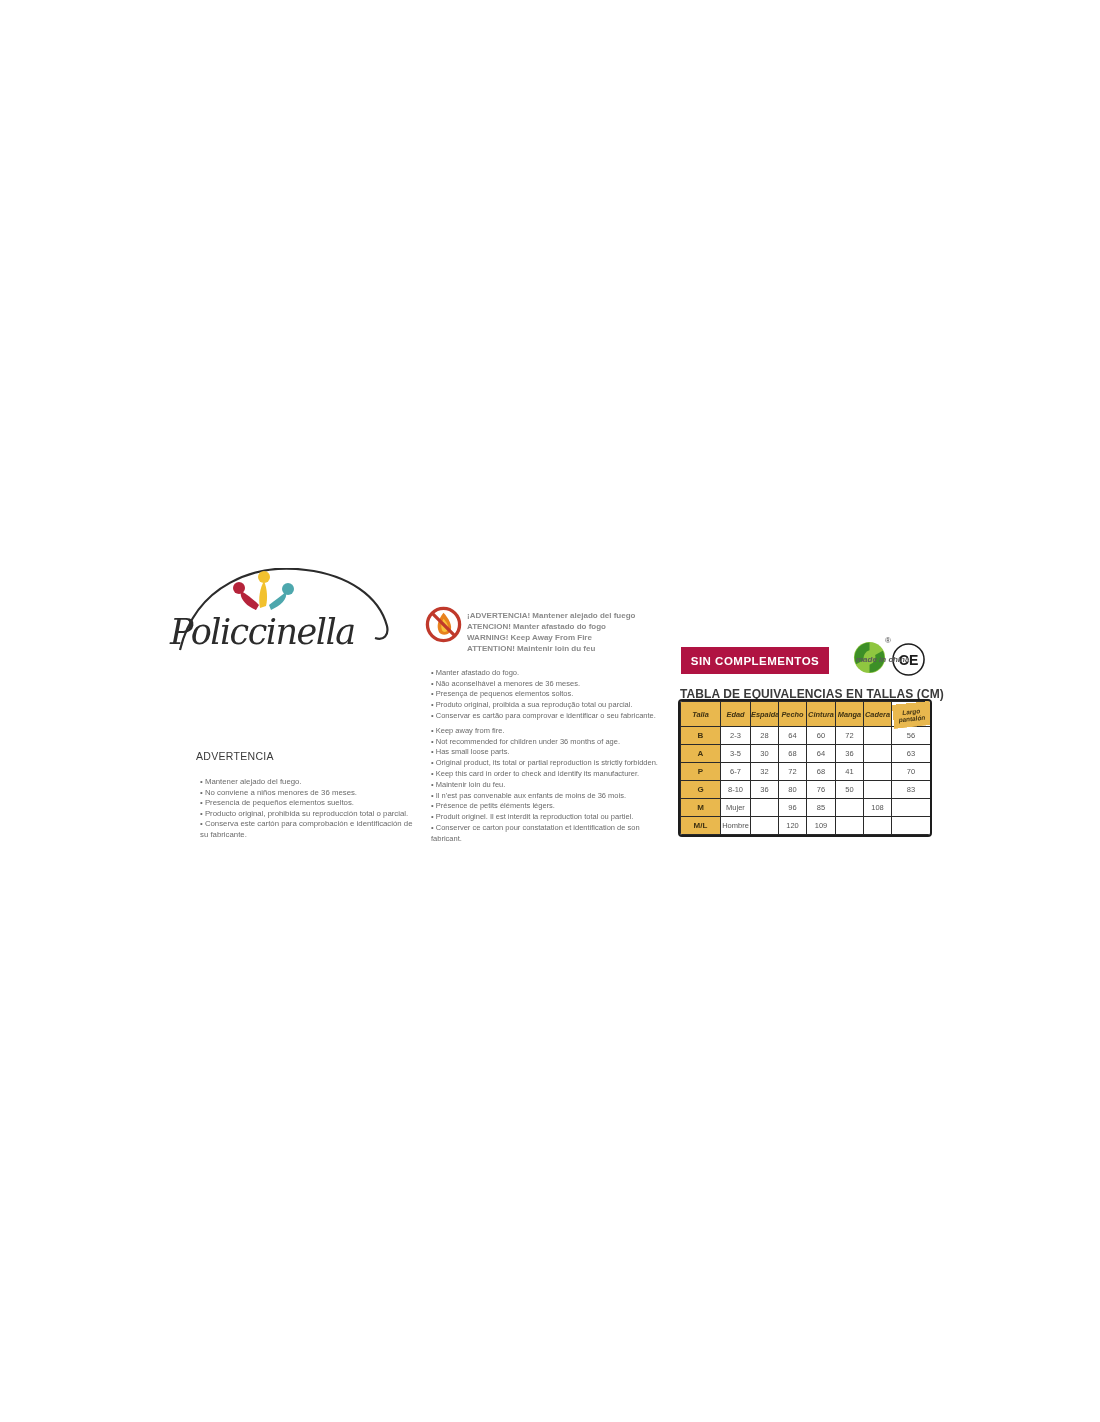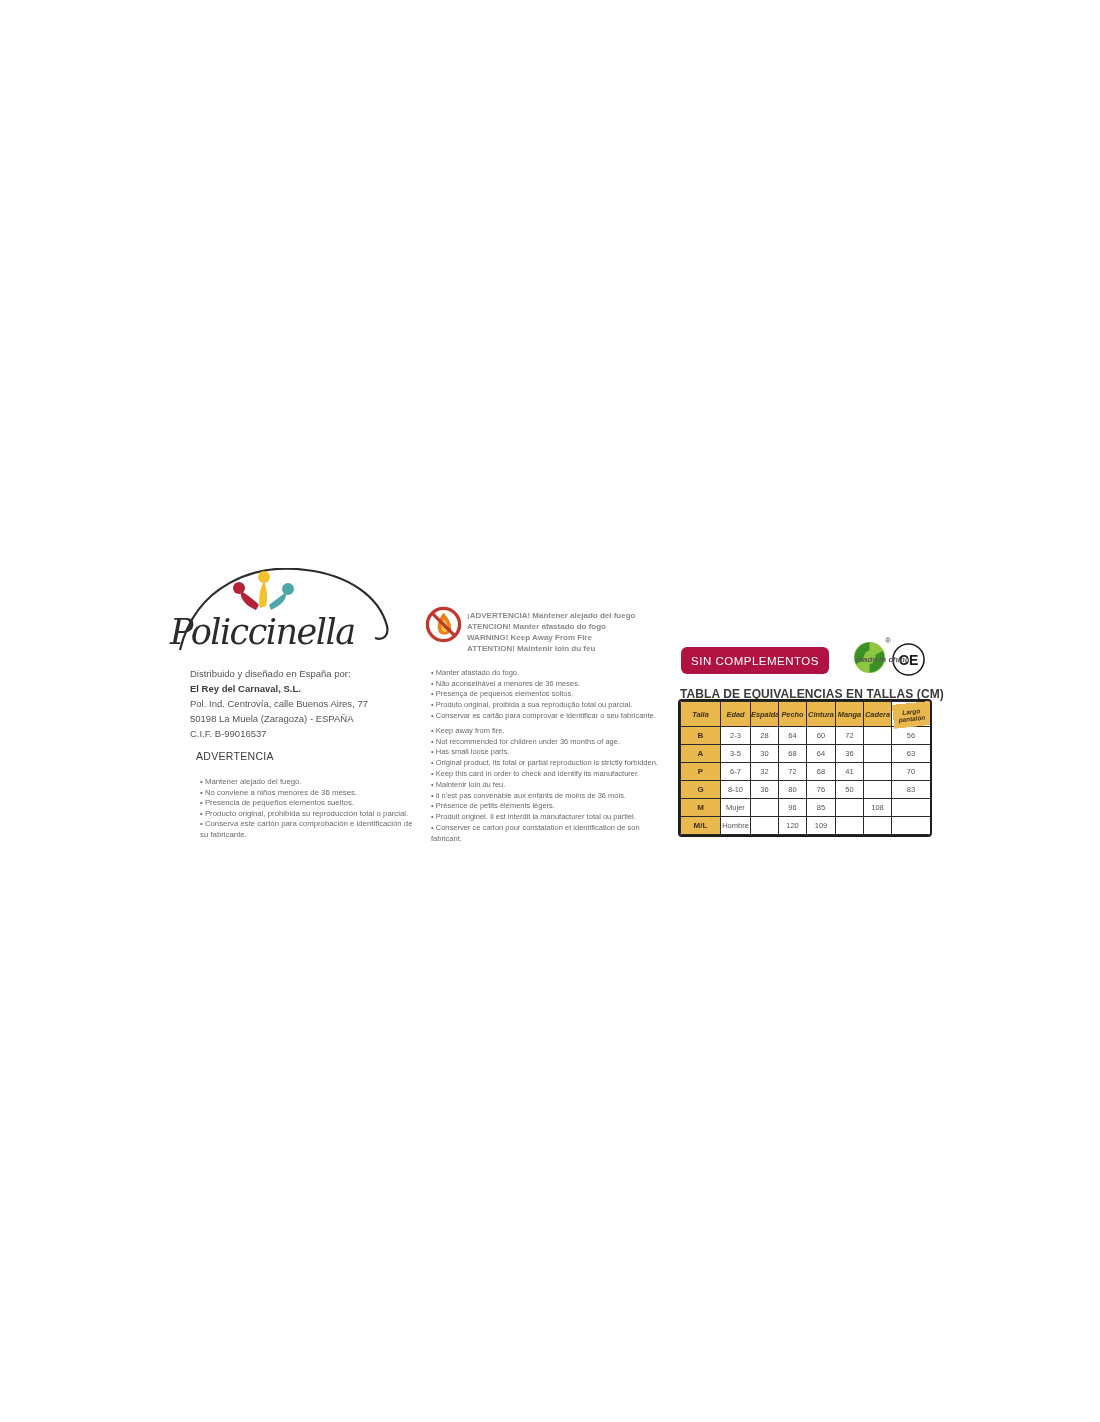--- a/index.html
+++ b/index.html
@@ -21,22 +21,22 @@
   .fire-svg{left:424px;top:605px;width:39px;height:39px;}
   .fire-lines{left:467px;top:611px;width:190px;font-size:8px;line-height:10.9px;
               font-weight:bold;color:#8b8b8b;}
   .mid-list{width:234px;font-size:7.5px;line-height:10.7px;color:#6b6b6b;}
   .pt-list{left:421px;top:658px;}
   .en-list{left:421px;top:716px;}
   .fr-list{left:421px;top:770px;}
 
   
   .badge{left:681px;top:647px;width:148px;height:27px;background:var(--badge,#b01342);
-         color:#fff;font-weight:normal;font-size:11.5px;letter-spacing:.5px;
-         display:flex;align-items:center;justify-content:center;border-radius:6px;}
+         color:#fff;font-weight:bold;font-size:11.5px;letter-spacing:.5px;
+         display:flex;align-items:center;justify-content:center;}
   .greendot-svg{left:852px;top:640px;width:35px;height:35px;}
   .reg-mark{left:885px;top:636px;font-size:8px;color:#444;}
   .ce-svg{left:891px;top:642px;width:35px;height:35px;}
   .made-in{left:856px;top:655px;font-size:8px;font-weight:bold;color:#5a5a5a;font-style:italic;}
   .tbl-title{left:680px;top:687px;font-size:12px;font-weight:bold;color:#3a3a3a;letter-spacing:.1px;}
   .tbl-wrap{left:678px;top:699px;width:250px;border:2px solid #1d1d1d;border-radius:4px;overflow:hidden;background:#fff;}
   table.tallas{border-collapse:collapse;width:100%;table-layout:fixed;}
   table.tallas th,table.tallas td{border:1px solid #2a2a2a;text-align:center;
         font-size:7.5px;color:#555;height:17px;padding:0;overflow:hidden;}
   table.tallas thead th{background:var(--table-gold,#e9b84e);color:#3f3212;
@@ -56,27 +56,20 @@
       <path d="M 90 42 C 80 38, 73 30, 75 23 C 82 27, 88 32, 93 37 Z" fill="var(--jester-red,#b5233a)"></path>
       <path d="M 94 40 C 92 30, 94 20, 98 13 C 101 20, 102 30, 100 38 Z" fill="var(--jester-yellow,#f2c12e)"></path>
       <path d="M 103 37 C 109 32, 115 28, 120 24 C 122 31, 114 38, 105 42 Z" fill="var(--jester-teal,#4da7ad)"></path>
       <circle cx="73" cy="20" r="6" fill="var(--jester-red,#b5233a)"></circle>
       <circle cx="98" cy="9" r="6" fill="var(--jester-yellow,#f2c12e)"></circle>
       <circle cx="122" cy="21" r="6" fill="var(--jester-teal,#4da7ad)"></circle>
     </g>
     <text x="4" y="76" font-family="DejaVu Serif, serif" font-style="italic" font-size="35" letter-spacing="-1.5" fill="#2b2b2b">Policcinella</text>
   </svg>
 
-  <div class="abs addr">
-    <div>Distribuido y diseñado en España por:</div>
-    <div class="bold">El Rey del Carnaval, S.L.</div>
-    <div>Pol. Ind. Centrovía, calle Buenos Aires, 77</div>
-    <div>50198 La Muela (Zaragoza) - ESPAÑA</div>
-    <div>C.I.F. B-99016537</div>
-  </div>
 
   <div class="abs adv-title">ADVERTENCIA</div>
   <ul class="abs bullets adv-list">
       <li>Mantener alejado del fuego.</li>
       <li>No conviene a niños menores de 36 meses.</li>
       <li>Presencia de pequeños elementos sueltos.</li>
       <li>Producto original, prohibida su reproducción total o parcial.</li>
       <li>Conserva este cartón para comprobación e identificación de su fabricante.</li>
     </ul>
 
@@ -104,21 +97,21 @@
       <li>Keep away from fire.</li>
       <li>Not recommended for children under 36 months of age.</li>
       <li>Has small loose parts.</li>
       <li>Original product, its total or partial reproduction is strictly forbidden.</li>
       <li>Keep this card in order to check and identify its manufacturer.</li>
     </ul>
   <ul class="abs bullets mid-list fr-list">
       <li>Maintenir loin du feu.</li>
       <li>Il n'est pas convenable aux enfants de moins de 36 mois.</li>
       <li>Présence de petits éléments légers.</li>
-      <li>Produit originel. Il est interdit la manufacturer total ou partiel.</li>
+      <li>Produit originel. Il est interdit la reproduction total ou partiel.</li>
       <li>Conserver ce carton pour constatation et identification de son fabricant.</li>
     </ul>
 
   <div class="abs badge">SIN COMPLEMENTOS</div>
 
   <svg class="abs greendot-svg" viewBox="0 0 36 36">
     <circle cx="18" cy="18" r="16" fill="var(--green-dot,#8fc640)"></circle>
     <path d="M18 2.5 A15.5 15.5 0 0 0 4.3 25 L 12.2 20.6 A8.2 8.2 0 0 1 18 10.6 Z" fill="var(--green-dot-dark,#3d8f27)"></path>
     <path d="M18 33.5 A15.5 15.5 0 0 0 31.7 11 L 23.8 15.4 A8.2 8.2 0 0 1 18 25.4 Z" fill="var(--green-dot-dark,#3d8f27)"></path>
   </svg>

